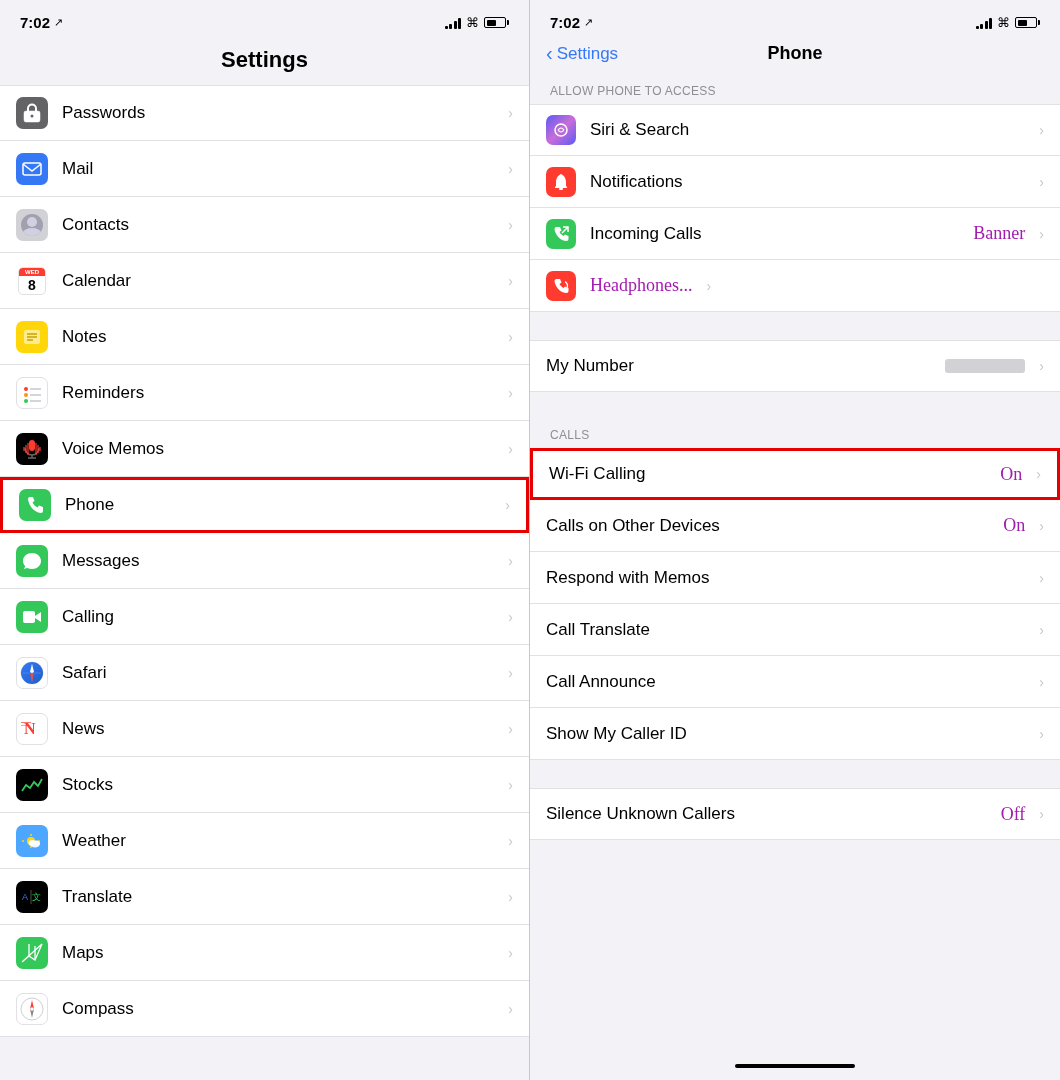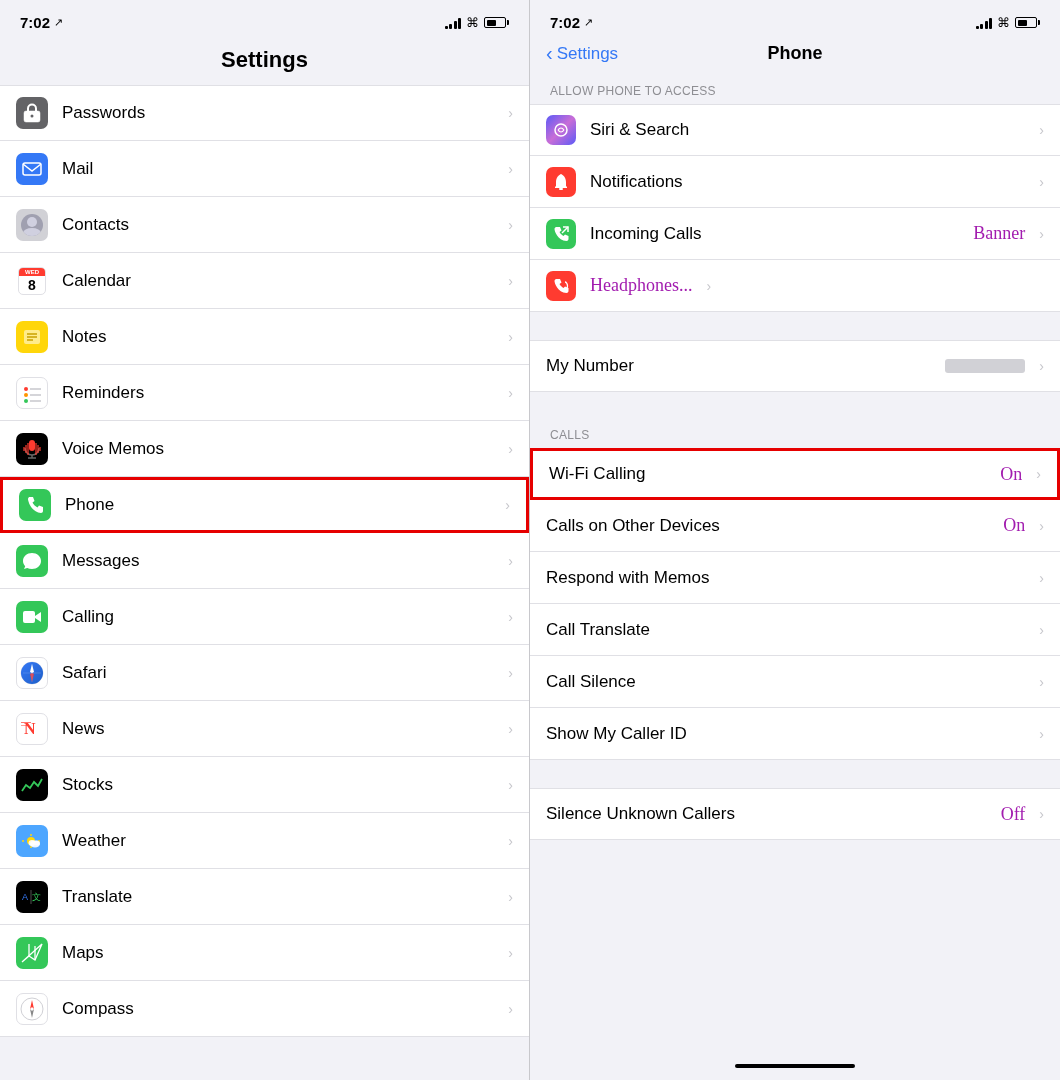--- a/index.html
+++ b/index.html
@@ -739,21 +739,21 @@
 
       <div class="right-item">
         <div class="right-item-text">
           <div class="right-item-label">Call Translate</div>
         </div>
         <span class="chevron">›</span>
       </div>
 
       <div class="right-item">
         <div class="right-item-text">
-          <div class="right-item-label">Call Silence</div>
+          <div class="right-item-label">Call Announce</div>
         </div>
         <span class="chevron">›</span>
       </div>
 
       <div class="right-item">
         <div class="right-item-text">
           <div class="right-item-label">Show My Caller ID</div>
         </div>
         <span class="chevron">›</span>
       </div>

